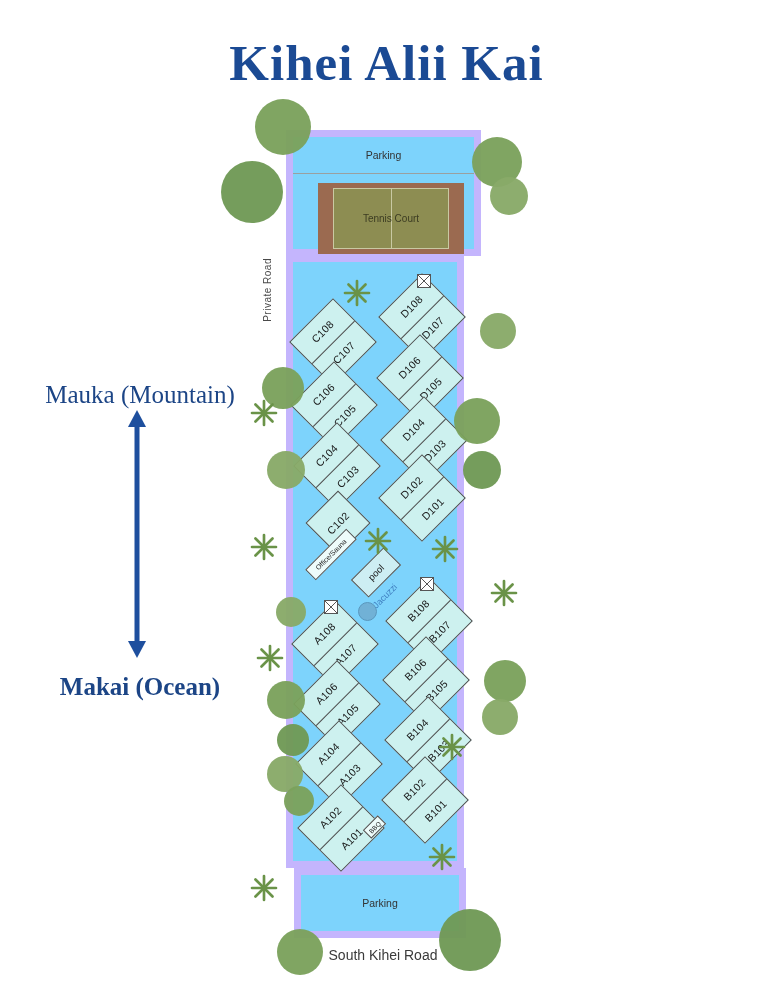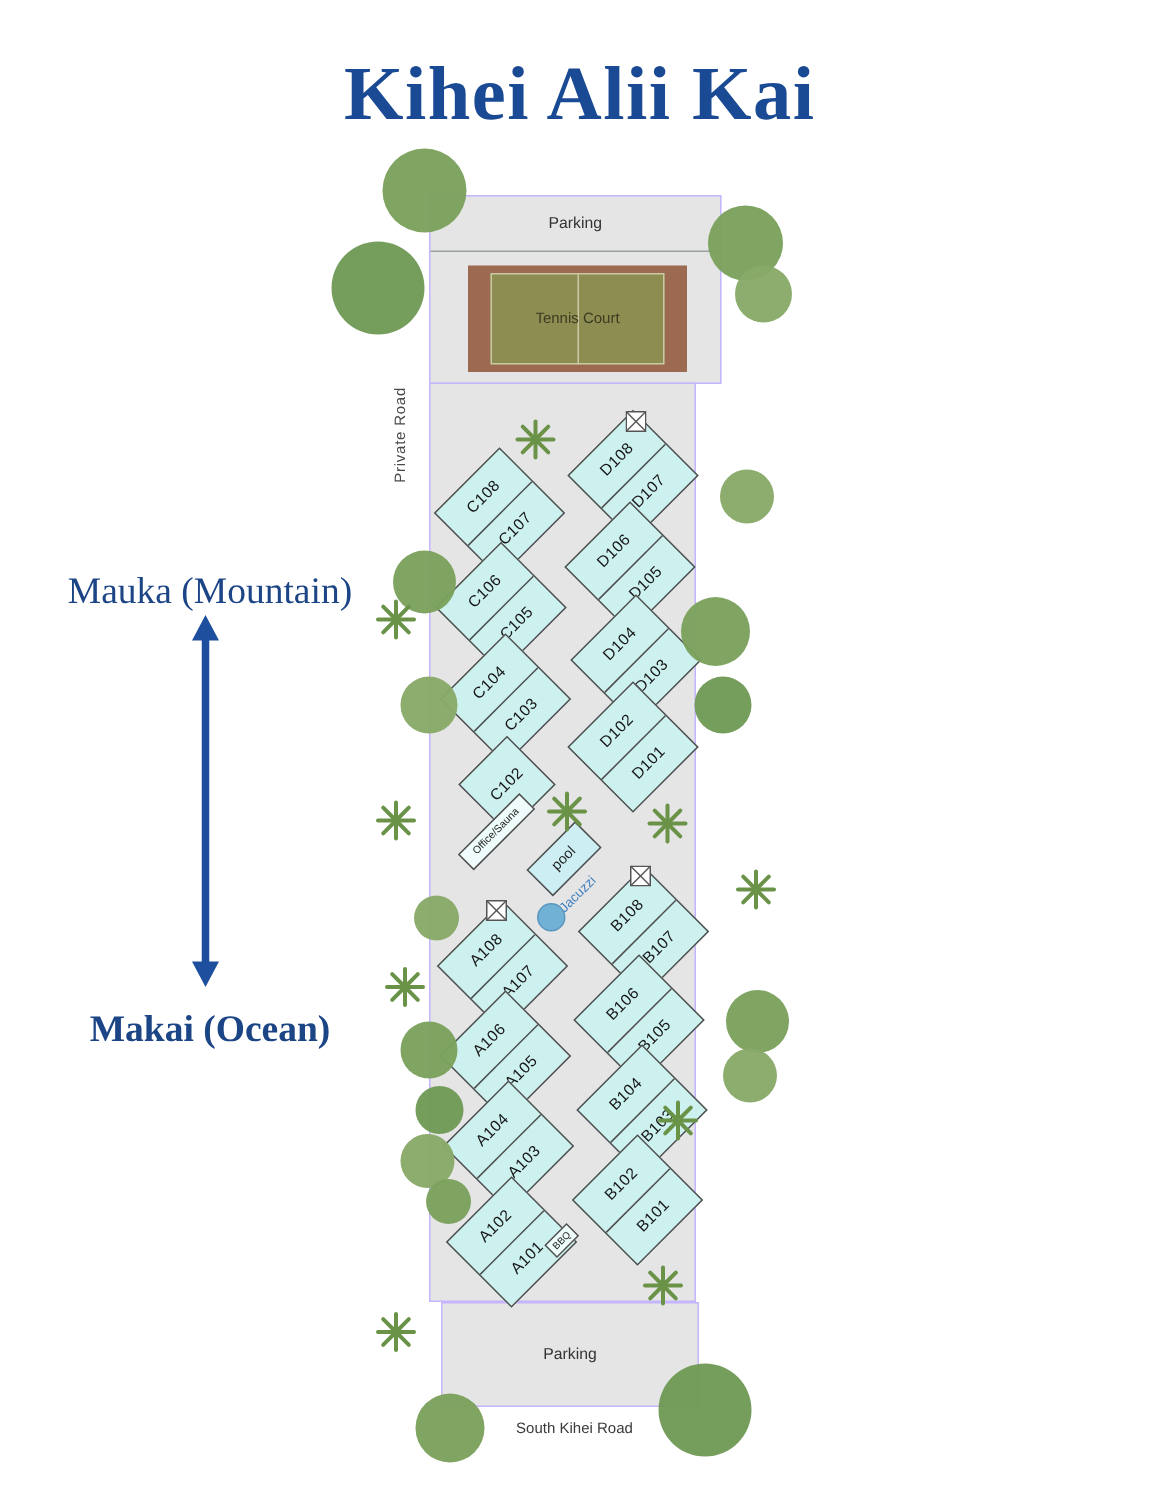--- a/index.html
+++ b/index.html
@@ -12,38 +12,38 @@
   #title { top:34px; left:0; width:100%; text-align:center;
            font-family:"Liberation Serif", serif; font-weight:700; font-size:51px;
            color:#1b4a94; letter-spacing:1px; }
   .dir-label { font-family:"Liberation Serif", serif; font-size:25px; color:#1c4586;
                width:220px; text-align:center; }
   #mauka { left:30px; top:381px; }
   #makai { left:30px; top:673px;font-weight:bold; }
   #arrow-svg { left:117px; top:408px; }
 
   
-  .box { border:1px solid #c4b5fd; background:#e5e5e5; z-index:2; }
+  .box { border:7px solid #c4b5fd; background:#7dd3fc; z-index:2; }
   #top-area { left:286px; top:130px; width:195px; height:126px; }
   #parking-top { position:absolute; left:0; top:0; width:100%; height:37px;
                  border-bottom:1px solid #9aa0a0; display:flex; align-items:center;
                  justify-content:center; font-size:10.5px; color:#333; }
   #tennis { position:absolute; left:25px; top:46px; width:146px; height:71px; background:#9b6a50; }
   #tennis-inner { position:absolute; left:15px; right:15px; top:5px; bottom:5px;
                   background:#8d8d52; border:1px solid #c9c9a3; }
   #tennis-net { position:absolute; left:50%; top:5px; bottom:5px; width:1px; background:#c9c9a3; }
   #tennis-label { position:absolute; left:0; top:0; width:100%; height:100%;
                   display:flex; align-items:center; justify-content:center;
                   font-size:10px; color:#3c3c22; }
   #main-area { left:286px; top:255px; width:178px; height:613px; }
   #parking-bottom { left:294px; top:868px; width:172px; height:70px; display:flex;
                     align-items:center; justify-content:center; font-size:10.5px; color:#333; }
   #private-road { left:262px; top:258px; writing-mode:vertical-rl; transform:rotate(180deg);
                   font-size:10px; color:#4a4a4a; letter-spacing:0.5px; z-index:3; }
-  #south-road { left:283px; top:947px; width:200px; text-align:center; font-size:10px; color:#3a3a3a; }
+  #south-road { left:283px; top:947px; width:200px; text-align:center; font-size:14px; color:#3a3a3a; }
 
   
   .bldg { width:62px; height:62px; transform:rotate(-45deg); background:#cdf1ef;
           border:1px solid #4e4e4e; display:flex; flex-direction:column; z-index:4; }
   .bldg.single { width:46px; height:46px; }
   .unit { flex:1; display:flex; align-items:center; justify-content:center;
           font-size:10.5px; color:#161616; letter-spacing:0.3px; }
   .unit + .unit { border-top:1px solid #4e4e4e; }
 
   

